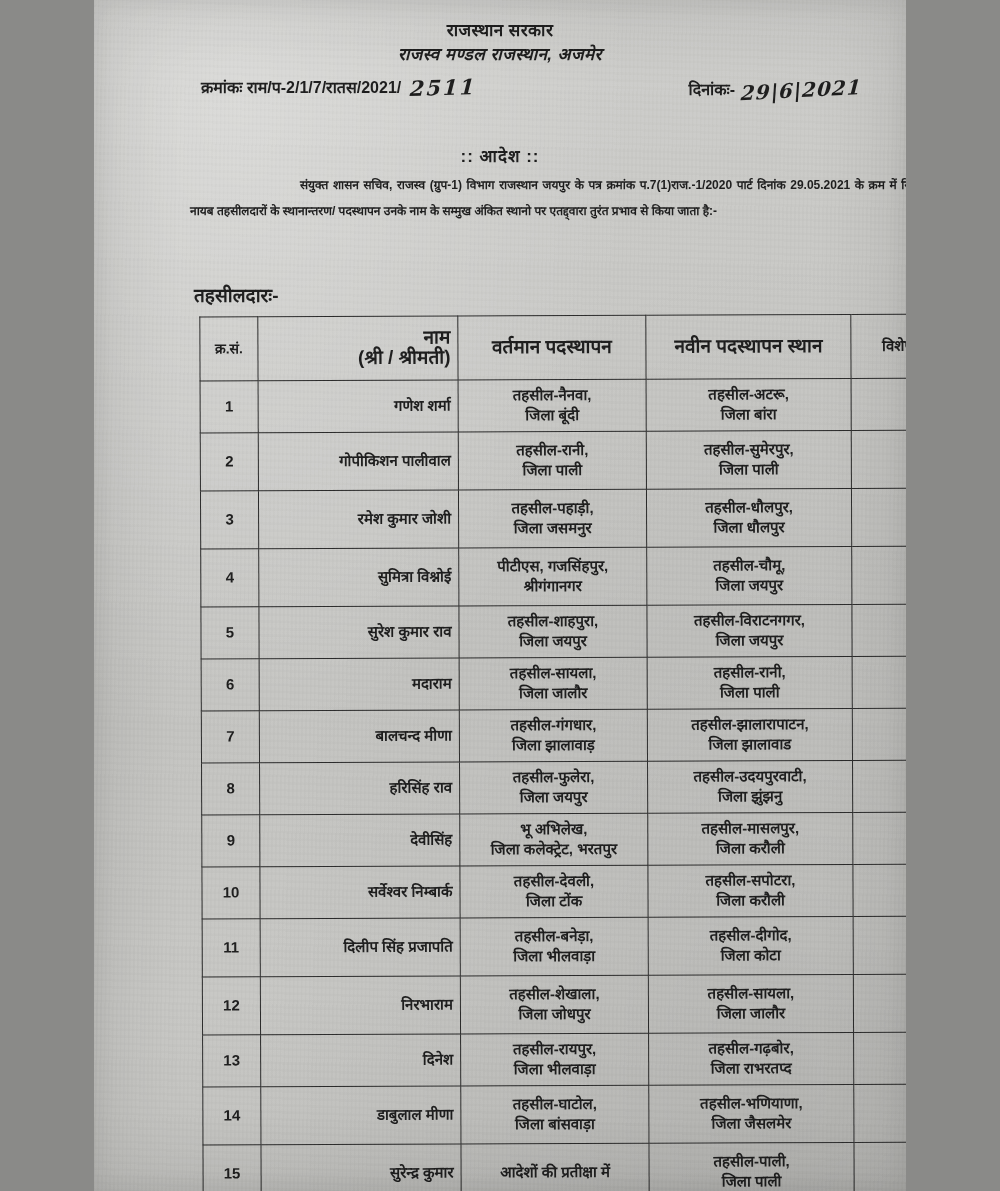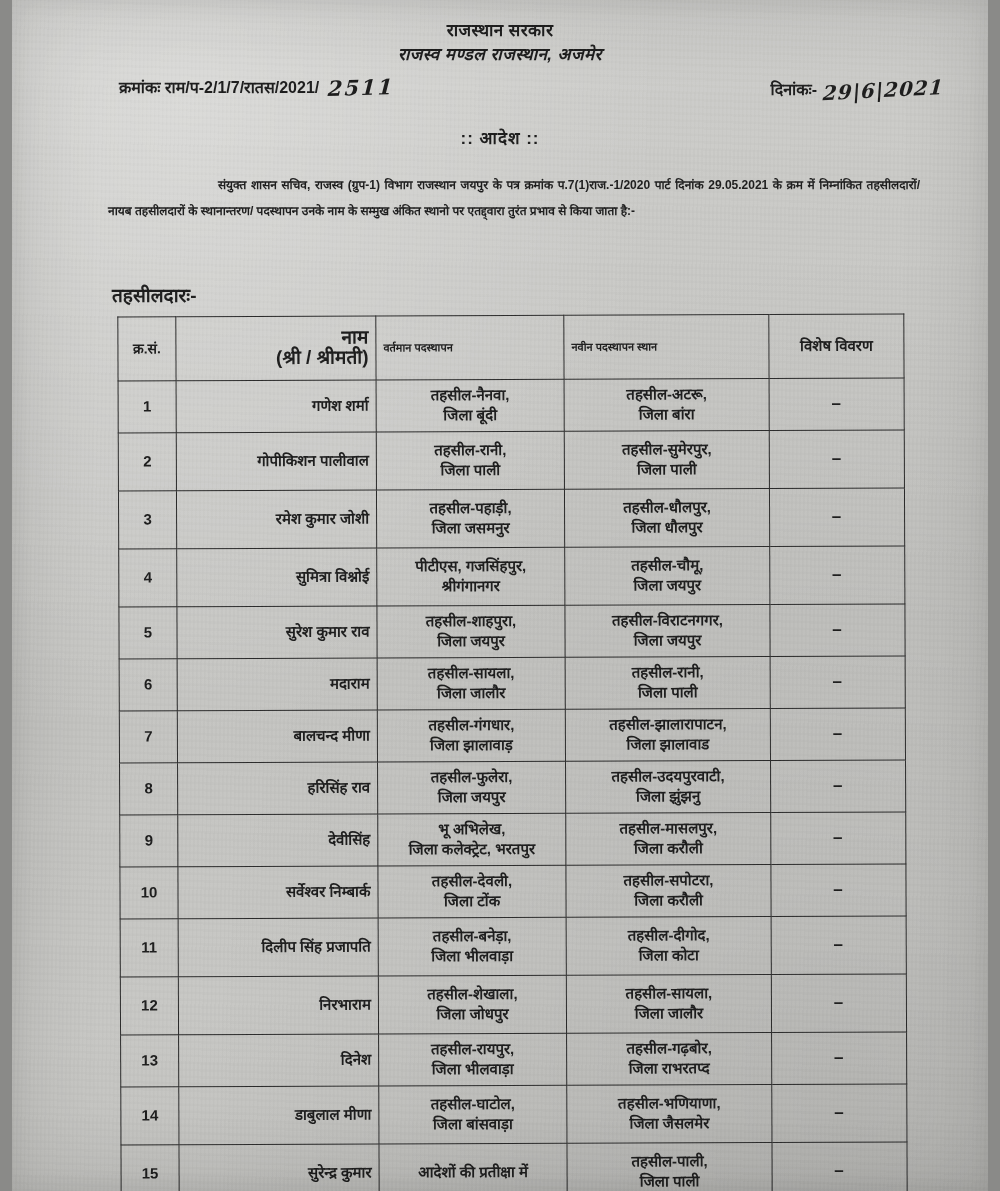--- a/index.html
+++ b/index.html
@@ -3,21 +3,21 @@
 <meta charset="utf-8">
 <title>Rajasthan Government Transfer Order</title>
 <style>
   html, body {
     margin: 0;
     padding: 0;
     background: #8a8a88;
   }
   .page {
     position: relative;
-    width: 976px;
+    width: 812px;
     height: 1191px;
     margin: 0 auto;
     background:
       radial-gradient(ellipse at 18% 8%, rgba(255,255,255,0.28) 0%, rgba(255,255,255,0) 42%),
       radial-gradient(ellipse at 85% 92%, rgba(0,0,0,0.07) 0%, rgba(0,0,0,0) 55%),
       linear-gradient(172deg, #cfcfcc 0%, #c8c8c5 26%, #c3c3c0 55%, #c6c6c3 78%, #bdbdba 100%);
     font-family: "Liberation Sans", "DejaVu Sans", sans-serif;
     color: #1c1c1c;
     overflow: hidden;
     box-sizing: border-box;
@@ -88,21 +88,21 @@
     letter-spacing: 1px;
     display: inline-block;
     transform: rotate(-3deg) skewX(-7deg);
     margin-left: 6px;
     vertical-align: -2px;
   }
 
   .aadesh {
     position: absolute;
     left: 0; right: 0;
-    top: 126px;
+    top: 144px;
     text-align: center;
     font-size: 17px;
     font-weight: 700;
     letter-spacing: 1px;
   }
 
   .body-para {
     position: absolute;
     left: 96px;
     top: 172px;
@@ -151,21 +151,21 @@
   col.c-cur   { width: 188px; }
   col.c-new   { width: 205px; }
   col.c-rem   { width: 135px; }
 
   table.order thead th {
     height: 52px;
     vertical-align: middle;
   }
   .th-sn   { text-align: center; font-size: 14px; margin-left: 40px; }
   .th-name { text-align: right; line-height: 19px; font-size: 19px; }
-  .th-cur, .th-new { text-align: left; font-size: 11px; margin-left: 8px; }
+  .th-cur, .th-new { text-align: center; font-size: 19px; margin-left: 8px; }
   .th-rem  { text-align: center; font-size: 15px; }
 
   td.sn  { text-align: center; font-size: 15px; }
   td.nm  { text-align: right; white-space: nowrap; }
   td.loc { text-align: center; }
   td.rem { text-align: center; font-size: 17px; letter-spacing: 1px; }
   td.loc .l2 { display: block; }
   td.loc.single { }
 
   tbody tr { height: 50px; }

